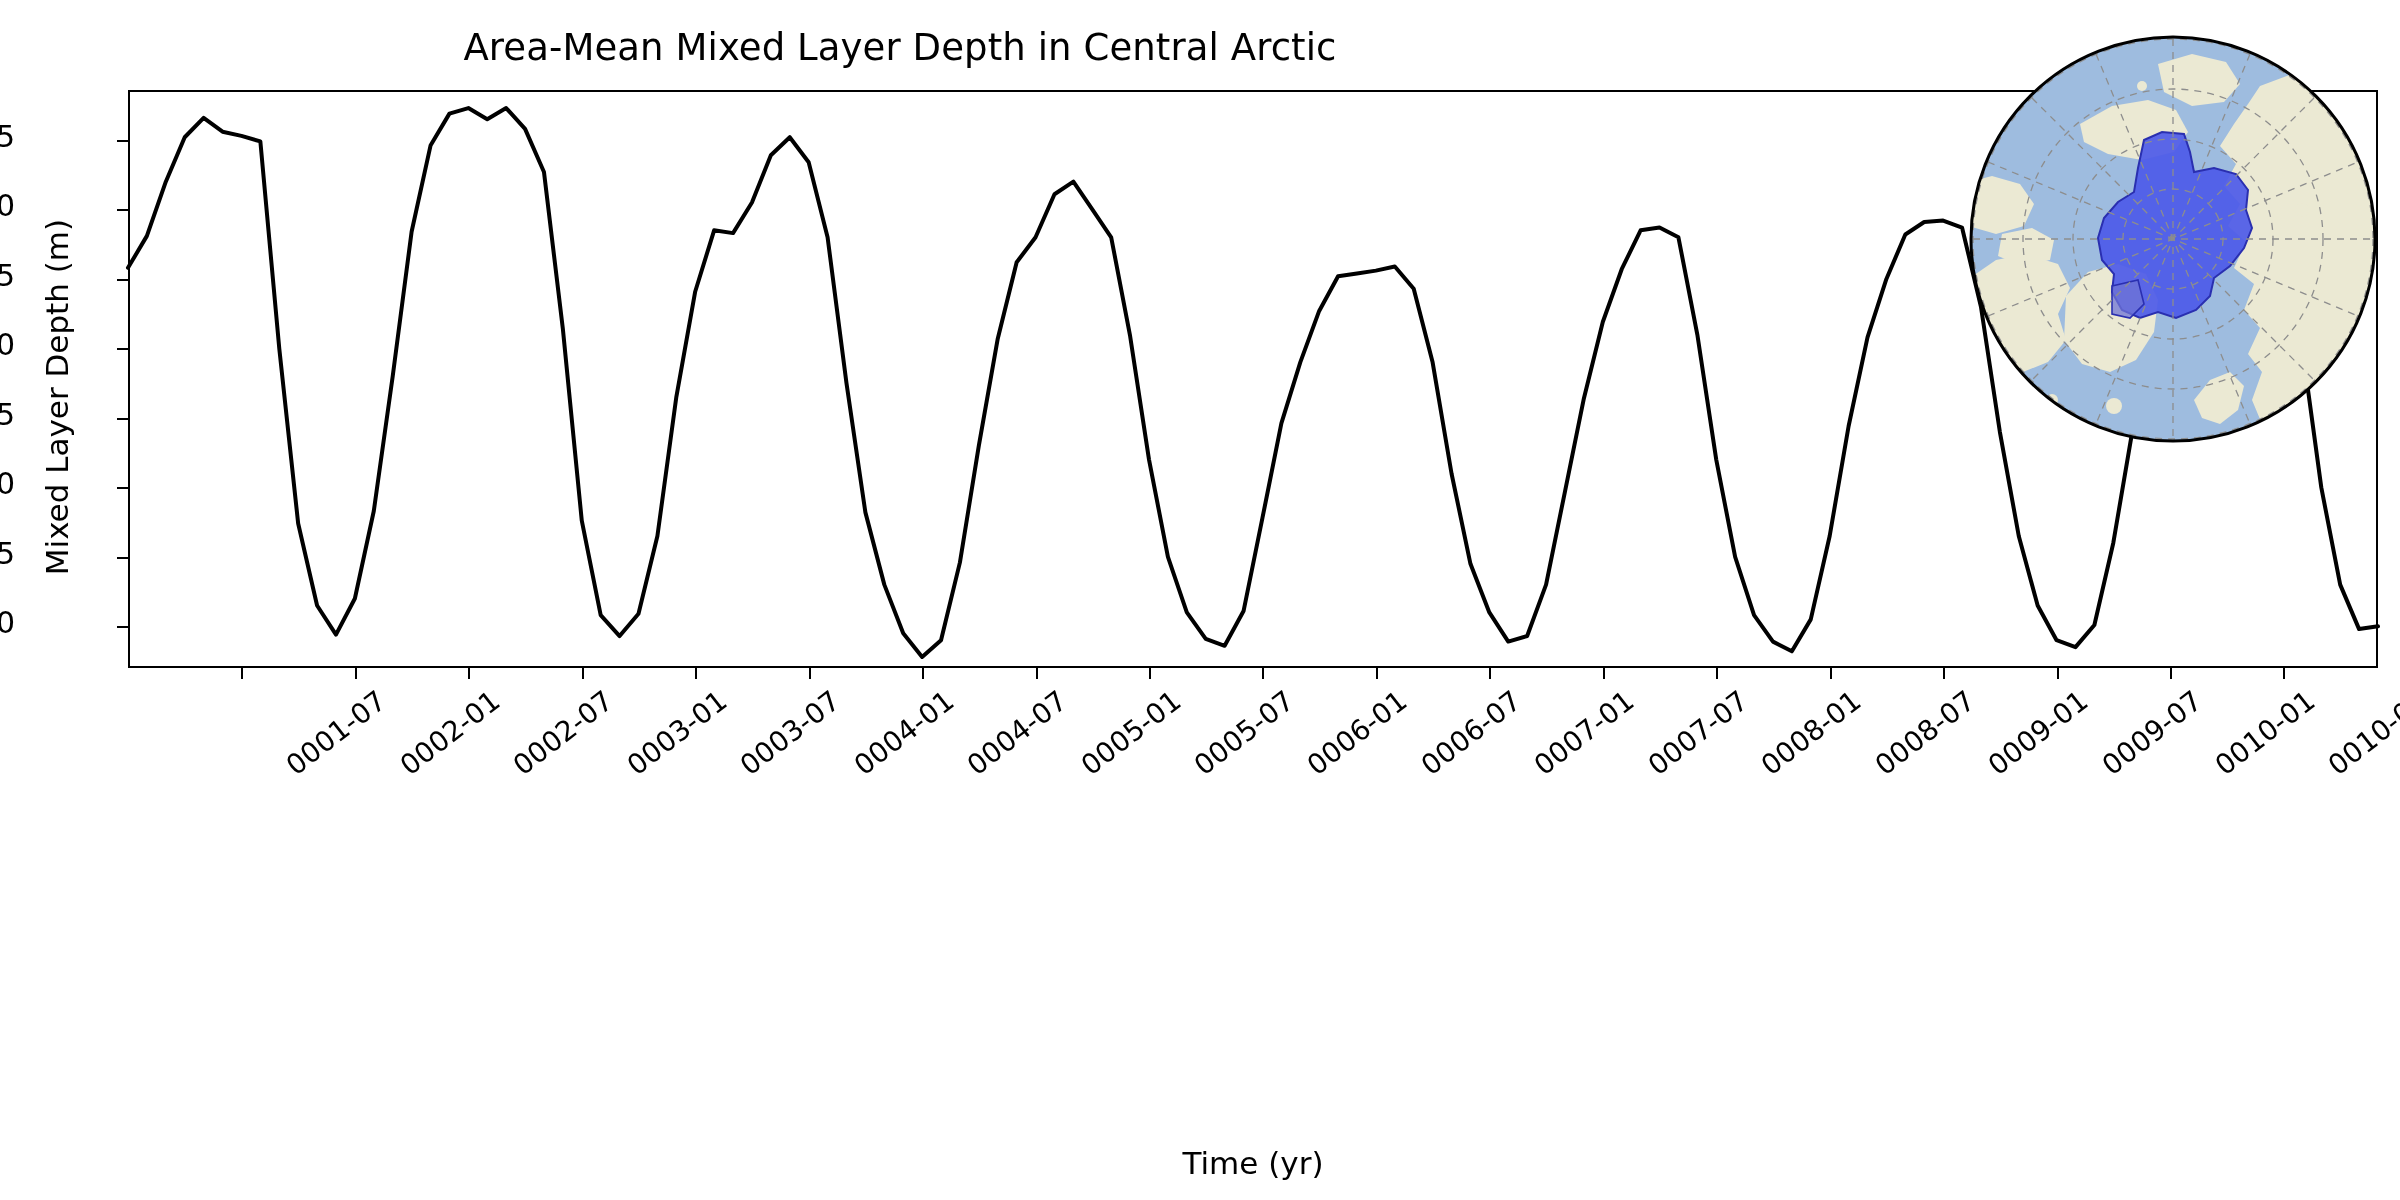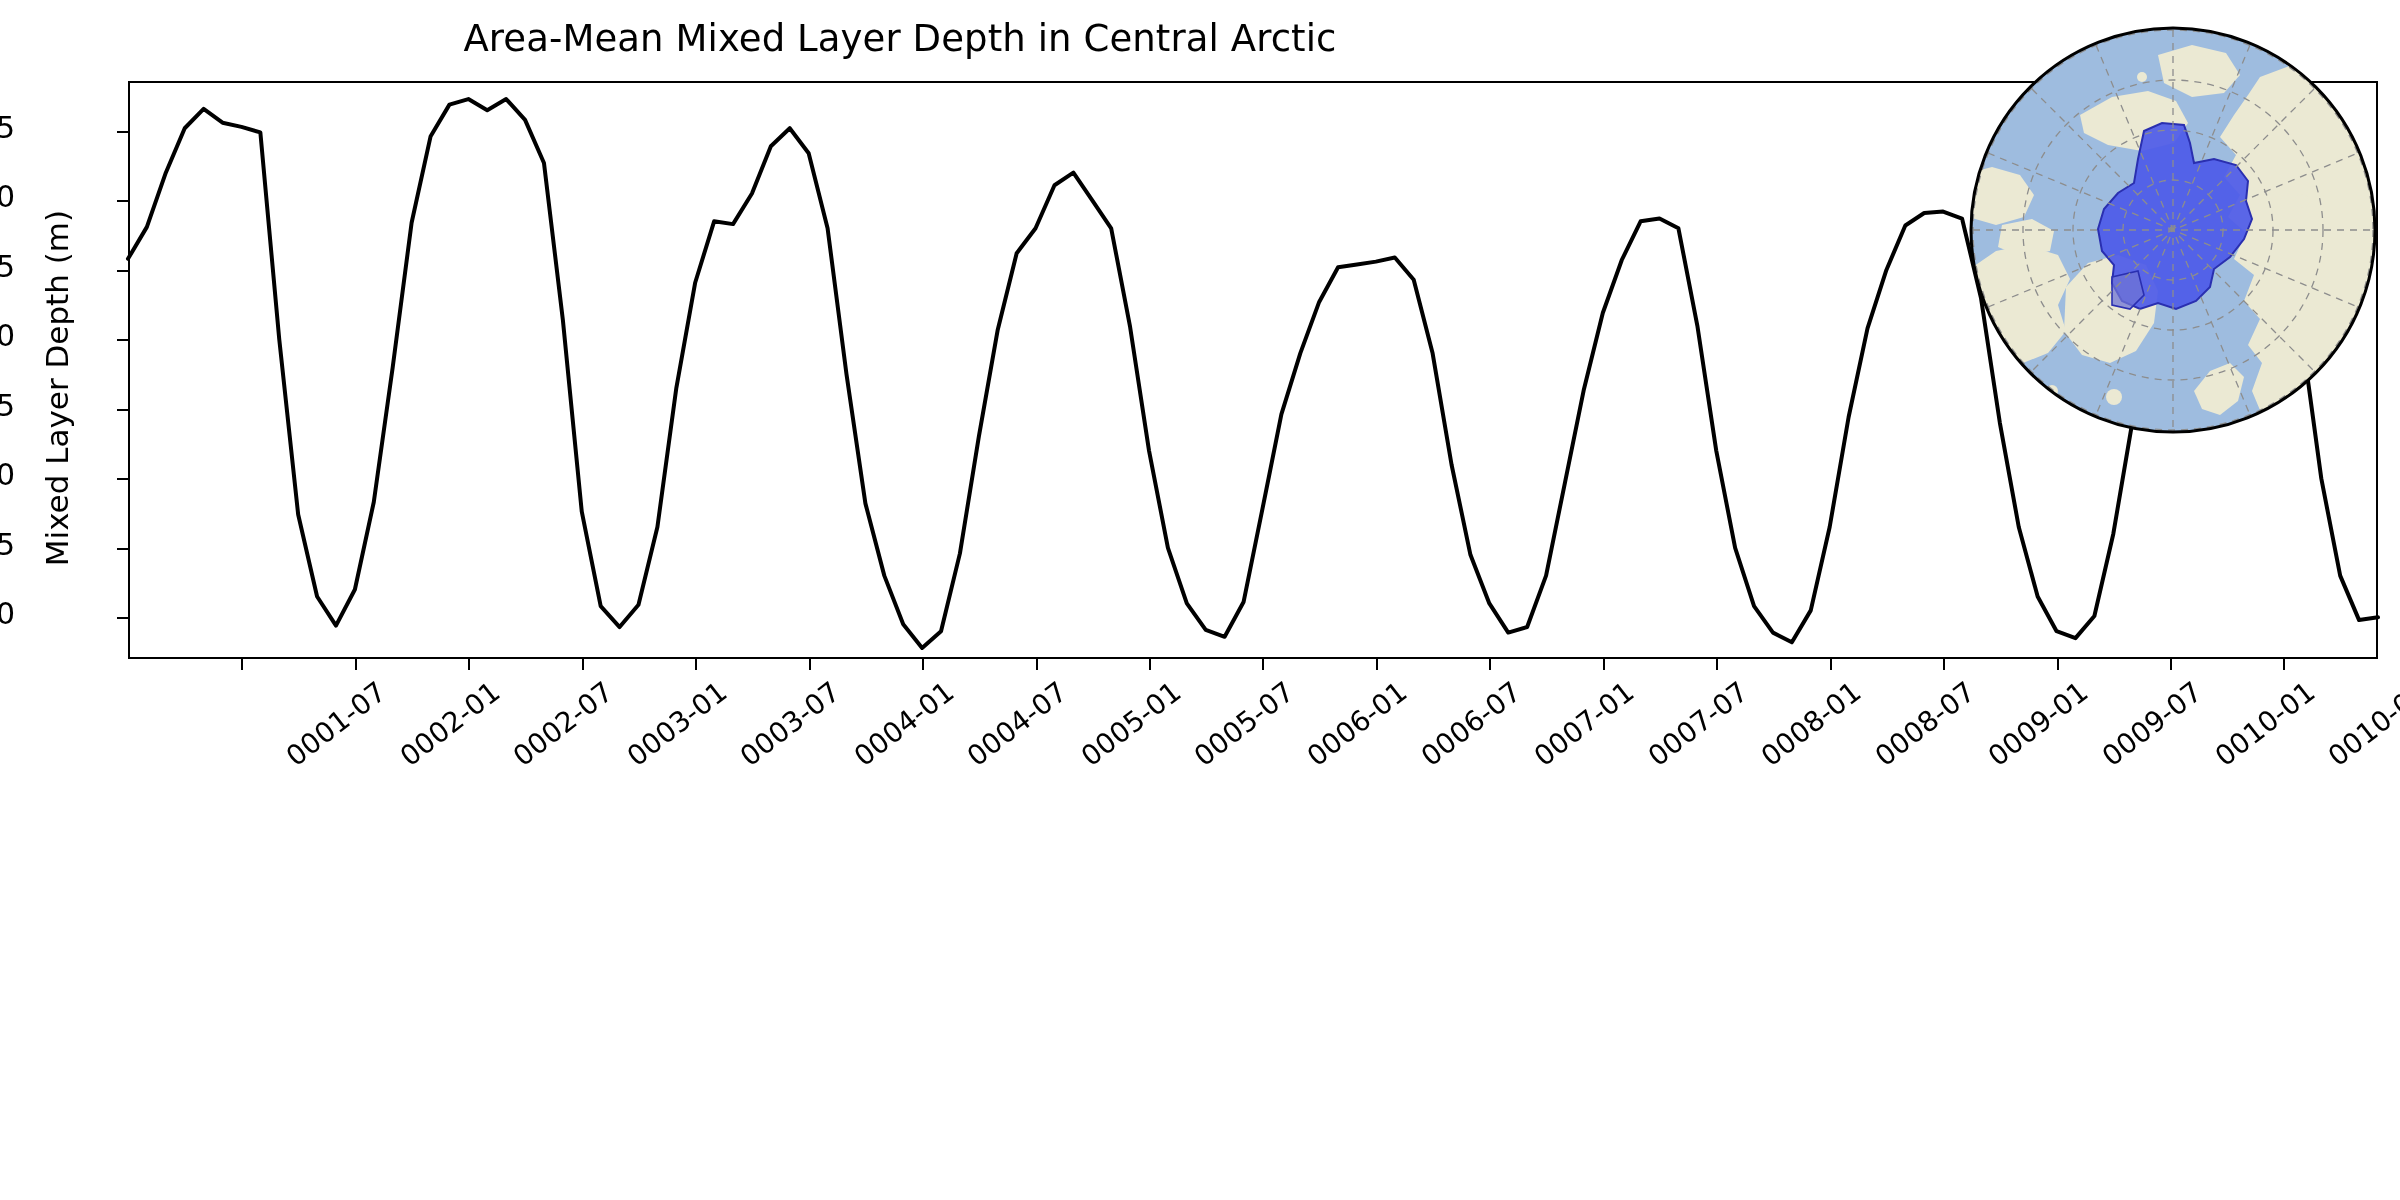--- a/index.html
+++ b/index.html
@@ -12,21 +12,21 @@
     width: 2400px;
     height: 1200px;
     font-family: "DejaVu Sans", sans-serif;
     color: #000000;
     overflow: hidden;
     position: relative;
   }
 
   #figure {
     position: absolute;
-    left: 0; top: 3px;
+    left: 0; top: 12px;
     width: 2400px;
     height: 1044px;
   }
 
   
   #chart-title {
     position: absolute;
     left: 0;
     top: 14px;
     width: 1800px;
@@ -128,20 +128,21 @@
 </style>
 </head>
 <body>
 
 <div id="figure">
 
   <div id="chart-title">Area-Mean Mixed Layer Depth in Central Arctic</div>
 
   <div id="y-axis-label">Mixed Layer Depth (m)</div>
 
+  <div id="x-axis-label">Time (yr)</div>
 
   <div id="ytick-layer">
       <div class="ytick" style="top: 110.019px;">45</div>
       <div class="ytickmark" style="top: 128.019px;"></div>
       <div class="ytick" style="top: 179.49px;">40</div>
       <div class="ytickmark" style="top: 197.49px;"></div>
       <div class="ytick" style="top: 248.962px;">35</div>
       <div class="ytickmark" style="top: 266.962px;"></div>
       <div class="ytick" style="top: 318.433px;">30</div>
       <div class="ytickmark" style="top: 336.433px;"></div>

